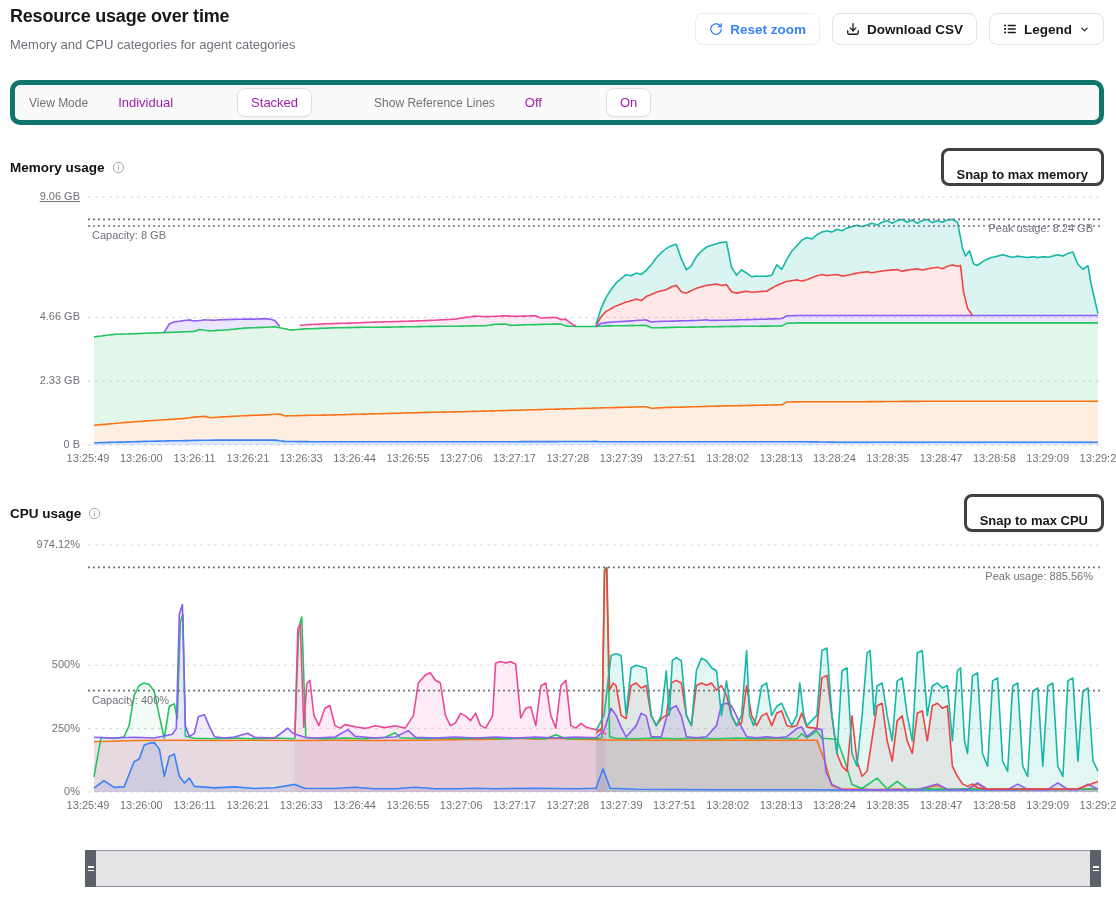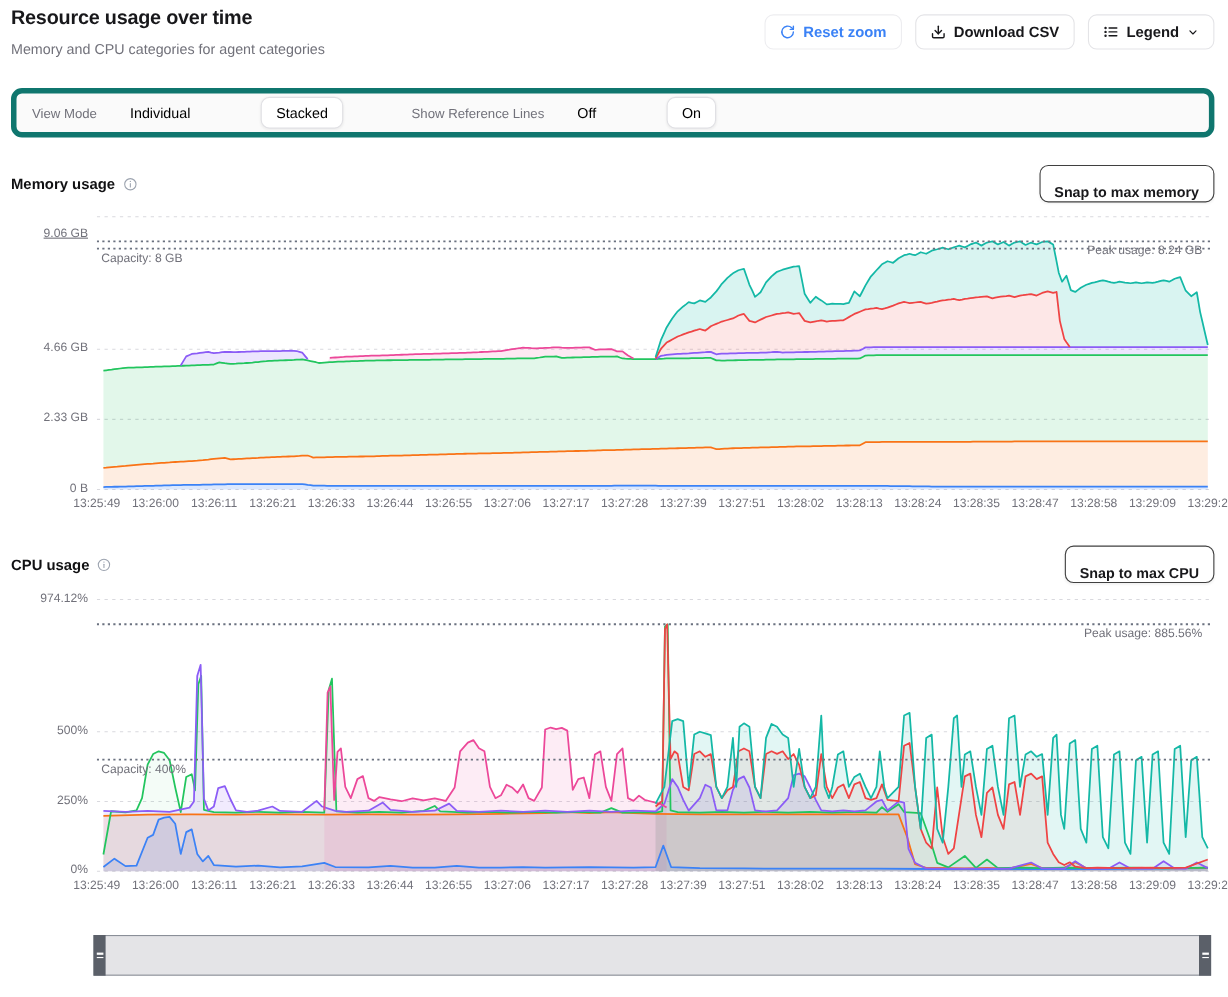--- a/index.html
+++ b/index.html
@@ -11,28 +11,28 @@
 
   .hdr-buttons{position:absolute;right:12px;top:13px;display:flex;gap:12px;align-items:center;}
   .btn{display:inline-flex;align-items:center;gap:7px;height:32px;padding:0 13px;border:1px solid #e4e4e7;
        border-radius:8px;background:#fff;font-size:13.5px;font-weight:600;color:#18181b;cursor:pointer;white-space:nowrap;}
   .btn.disabled{color:#3b82f6;border-color:#ededf0;}
   .btn svg{display:block;}
 
   .toolbar{position:absolute;left:10px;top:80px;width:1094px;height:45px;background:#fafafa;border:5px solid #0f766e;
            border-radius:10px;display:flex;align-items:center;padding:0 14px;box-sizing:border-box;gap:8px;}
   .tool-label{font-size:12px;color:#71717a;margin-right:8px;}
-  .seg-opt{font-size:13px;color:#000000;padding:6px 13px;border-radius:8px;border:1px solid transparent;cursor:pointer;}
+  .seg-opt{font-size:13px;color:#a21caf;padding:6px 13px;border-radius:8px;border:1px solid transparent;cursor:pointer;}
   .seg-opt.selected{background:#fff;border-color:#e0e0e4;box-shadow:0 1px 2px rgba(0,0,0,.05);margin-left:42px;}
   .gap-lg{width:46px;}
 
   .section-hdr{position:absolute;left:10px;width:1094px;display:flex;align-items:center;justify-content:space-between;height:32px;}
   .section-title{display:flex;align-items:center;gap:7px;font-size:13.5px;font-weight:700;color:#111113;}
   .info-icon{color:#9ca3af;display:inline-flex;}
-  .snap-btn{height:31px;padding:16px 13px;border:1px solid #404040;border-radius:8px;background:#fff;font-size:13px;
+  .snap-btn{height:31px;padding:16px 13px;border:3px solid #404040;border-radius:8px;background:#fff;font-size:13px;
             font-weight:600;color:#18181b;box-shadow:0 1px 2px rgba(0,0,0,.05);cursor:pointer;}
 
   .chart{position:absolute;left:0;width:1116px;height:286px;}
   .chart svg.plot{position:absolute;left:88px;top:0;overflow:hidden;}
   .ytick{position:absolute;left:0;width:80px;text-align:right;font-size:11px;color:#71717a;}
   .xticks{position:absolute;left:88px;top:262px;width:1013px;height:16px;}
   .xticks span{position:absolute;transform:translateX(-50%);font-size:11px;color:#71717a;white-space:nowrap;}
   .ref-label{position:absolute;font-size:11px;color:#71717a;white-space:nowrap;}
 
   .brush{position:absolute;left:85px;top:850px;width:1016px;height:37px;background:#e4e4e7;
@@ -153,21 +153,21 @@
         <span style="left: 57.8947%;">13:27:51</span>
         <span style="left: 63.1579%;">13:28:02</span>
         <span style="left: 68.4211%;">13:28:13</span>
         <span style="left: 73.6842%;">13:28:24</span>
         <span style="left: 78.9474%;">13:28:35</span>
         <span style="left: 84.2105%;">13:28:47</span>
         <span style="left: 89.4737%;">13:28:58</span>
         <span style="left: 94.7368%;">13:29:09</span>
         <span style="left: 100%;">13:29:24</span>
       </div>
-  <div class="ytick" style="top: 16px; text-decoration: underline;">9.06 GB</div>
+  <div class="ytick" style="top: 0px; text-decoration: underline;">9.06 GB</div>
       <div class="ytick" style="top: 120.442px;">4.66 GB</div>
       <div class="ytick" style="top: 184.221px;">2.33 GB</div>
       <div class="ytick" style="top: 248px;">0 B</div>
       <div class="ref-label" style="top: 32.4459px; right: 23px;">Peak usage: 8.24 GB</div>
       <div class="ref-label" style="top: 39.0155px; left: 92px;">Capacity: 8 GB</div>
     </div>
 
   <div class="section-hdr" style="top:497px">
     <span class="section-title">
       <span>CPU usage</span>

